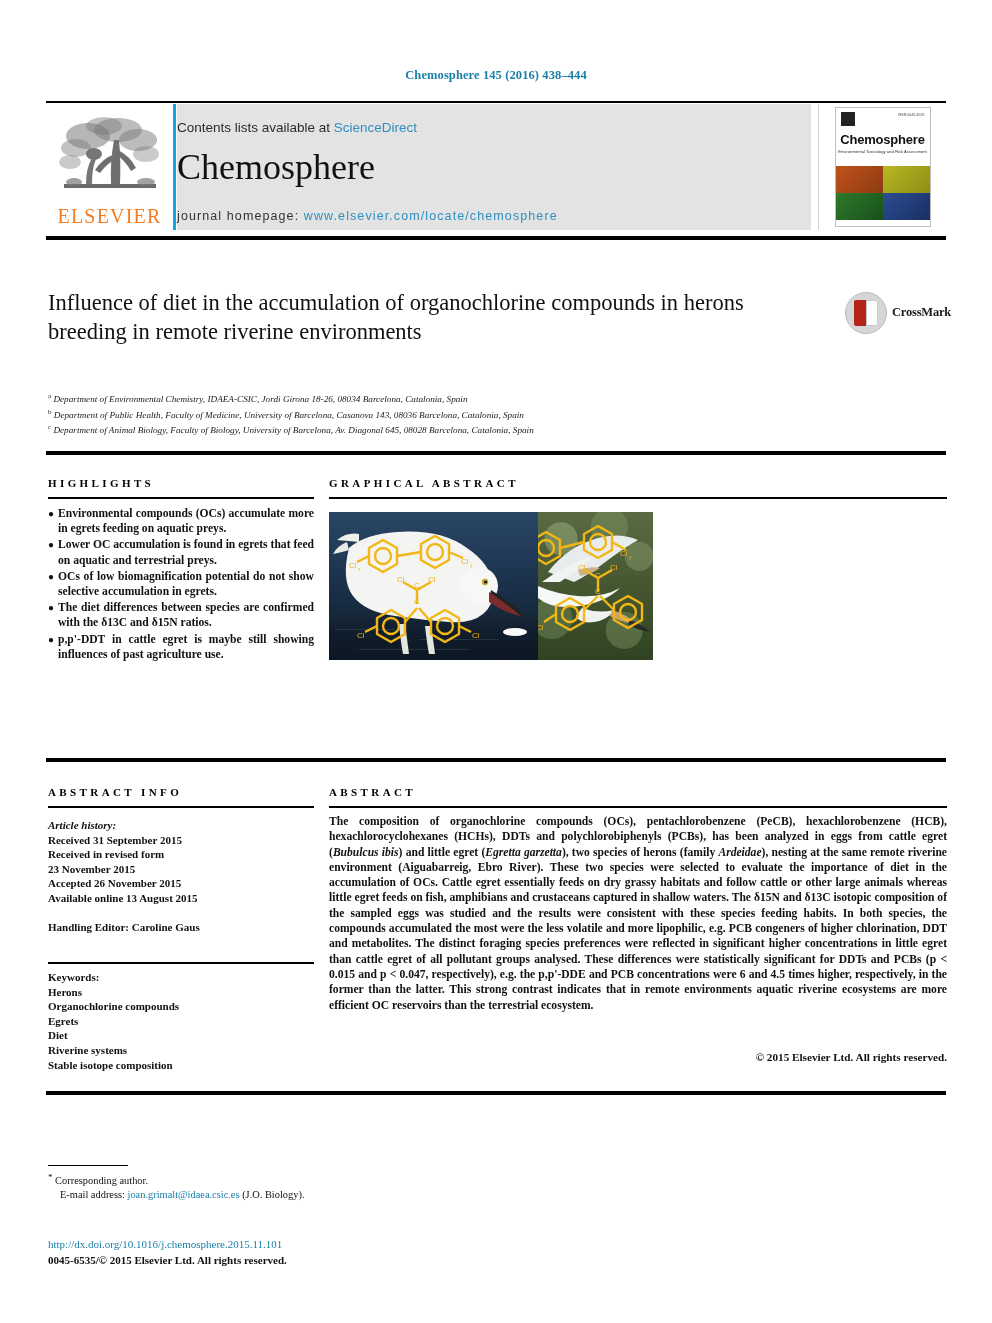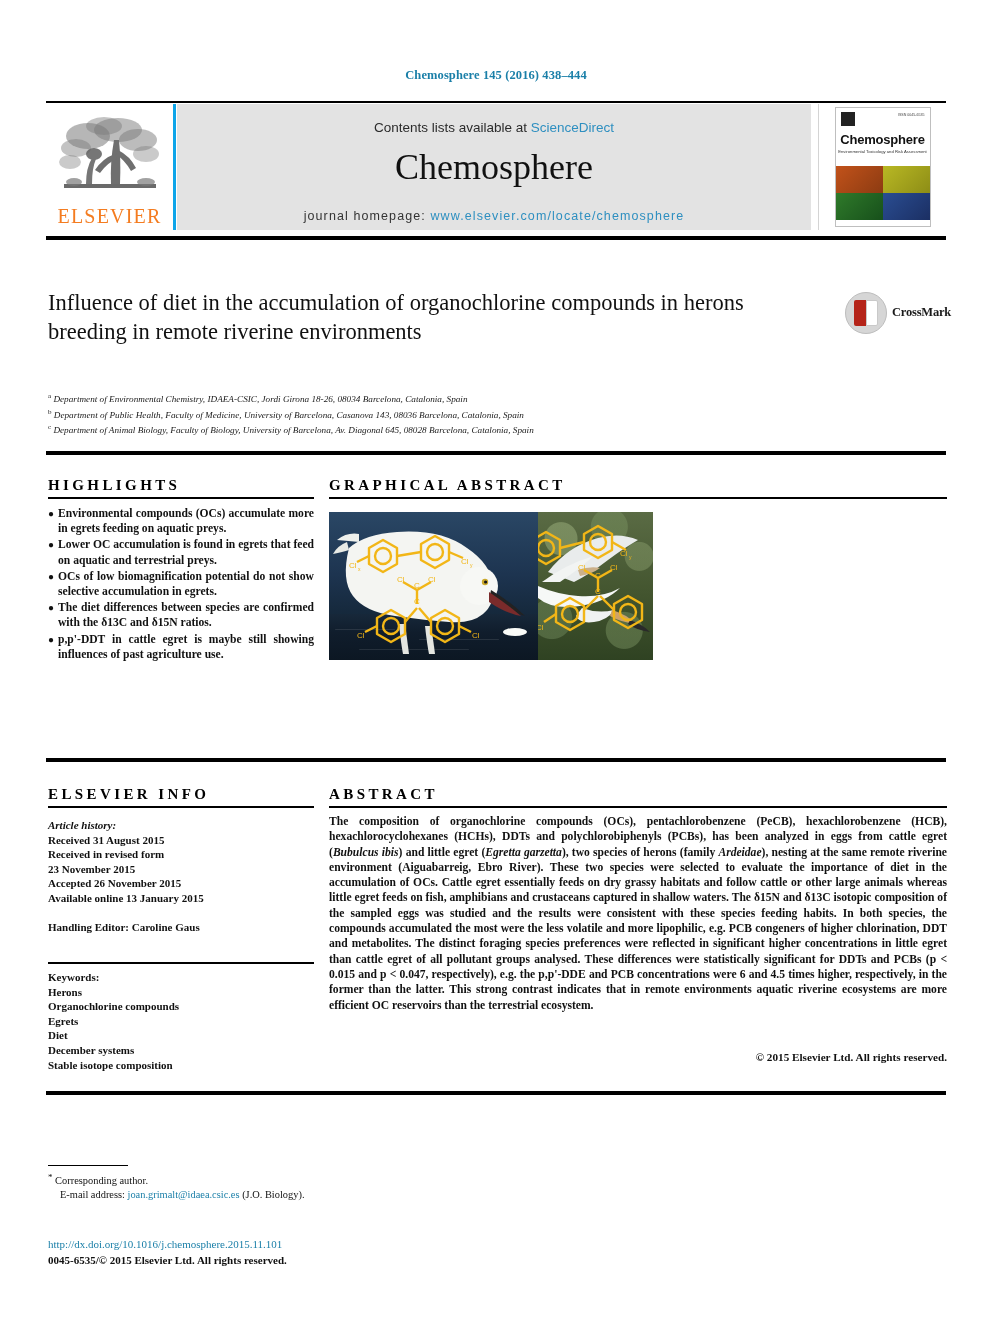--- a/index.html
+++ b/index.html
@@ -68,21 +68,21 @@
     letter-spacing: 1.2px;
     color: #F47C20;
     line-height: 1;
     padding-bottom: 4px;
   }
   .banner {
     position: absolute;
     left: 131px; top: 0;
     width: 634px; height: 126px;
     background: #e3e3e3;
-    text-align: center;
+    text-align: left;
     box-sizing: border-box;
   }
   .banner .contents {
     margin-top: 16px;
     font-family: "Liberation Sans", sans-serif;
     font-size: 13.5px;
     color: #2b2b2b;
   }
   .banner .contents .sd {
     color: #2e8fc0;
@@ -266,21 +266,21 @@
     position: absolute;
     height: 2px;
     background: #000;
   }
 
   
   .sec-head {
     position: absolute;
     font-family: "Liberation Serif", serif;
     font-weight: bold;
-    font-size: 15px;
+    font-size: 11px;
     letter-spacing: 3.4px;
     color: #000;
   }
 
   
   .highlights {
     position: absolute;
     left: 48px; top: 506px;
     width: 266px;
   }
@@ -648,46 +648,46 @@
           <text x="57" y="82">C</text>
           <text x="57" y="66">C</text>
           <text x="-2" y="118">Cl</text>
         </g>
       </svg>
     </div>
   </div>
 
   <div class="rule-heavy" style="top:758px;"></div>
 
-  <div class="sec-head" style="left:48px; top:786px;">ELSEVIER INFO</div>
+  <div class="sec-head" style="left:48px; top:786px;">ABSTRACT INFO</div>
   <div class="sec-head" style="left:329px; top:786px;">ABSTRACT</div>
 
   <div class="rule-col" style="left:48px; top:806px; width:266px;"></div>
   <div class="rule-col" style="left:329px; top:806px; width:618px;"></div>
 
   <div class="artinfo">
     <div class="ital">Article history:</div>
-    <div>Received 31 August 2015</div>
+    <div>Received 31 September 2015</div>
     <div>Received in revised form</div>
     <div>23 November 2015</div>
     <div>Accepted 26 November 2015</div>
-    <div>Available online 13 January 2015</div>
+    <div>Available online 13 August 2015</div>
     <div style="height:14px;"></div>
     <div>Handling Editor: Caroline Gaus</div>
   </div>
 
   <div class="kw-rule"></div>
 
   <div class="keywords">
     <div class="ital">Keywords:</div>
     <div>Herons</div>
     <div>Organochlorine compounds</div>
     <div>Egrets</div>
     <div>Diet</div>
-    <div>December systems</div>
+    <div>Riverine systems</div>
     <div>Stable isotope composition</div>
   </div>
 
   <div class="abstract"><span>The composition of organochlorine compounds (OCs), pentachlorobenzene (PeCB), hexachlorobenzene (HCB), hexachlorocyclohexanes (HCHs), DDTs and polychlorobiphenyls (PCBs), has been analyzed in eggs from cattle egret (</span><span class="it">Bubulcus ibis</span><span>) and little egret (</span><span class="it">Egretta garzetta</span><span>), two species of herons (family </span><span class="it">Ardeidae</span><span>), nesting at the same remote riverine environment (Aiguabarreig, Ebro River). These two species were selected to evaluate the importance of diet in the accumulation of OCs. Cattle egret essentially feeds on dry grassy habitats and follow cattle or other large animals whereas little egret feeds on fish, amphibians and crustaceans captured in shallow waters. The δ15N and δ13C isotopic composition of the sampled eggs was studied and the results were consistent with these species feeding habits. In both species, the compounds accumulated the most were the less volatile and more lipophilic, e.g. PCB congeners of higher chlorination, DDT and metabolites. The distinct foraging species preferences were reflected in significant higher concentrations in little egret than cattle egret of all pollutant groups analysed. These differences were statistically significant for DDTs and PCBs (p &lt; 0.015 and p &lt; 0.047, respectively), e.g. the p,p'-DDE and PCB concentrations were 6 and 4.5 times higher, respectively, in the former than the latter. This strong contrast indicates that in remote environments aquatic riverine ecosystems are more efficient OC reservoirs than the terrestrial ecosystem.</span></div>
 
   <div class="copyright">© 2015 Elsevier Ltd. All rights reserved.</div>
 
   <div class="rule-heavy" style="top:1091px;"></div>
 
   <div class="fn-rule"></div>

